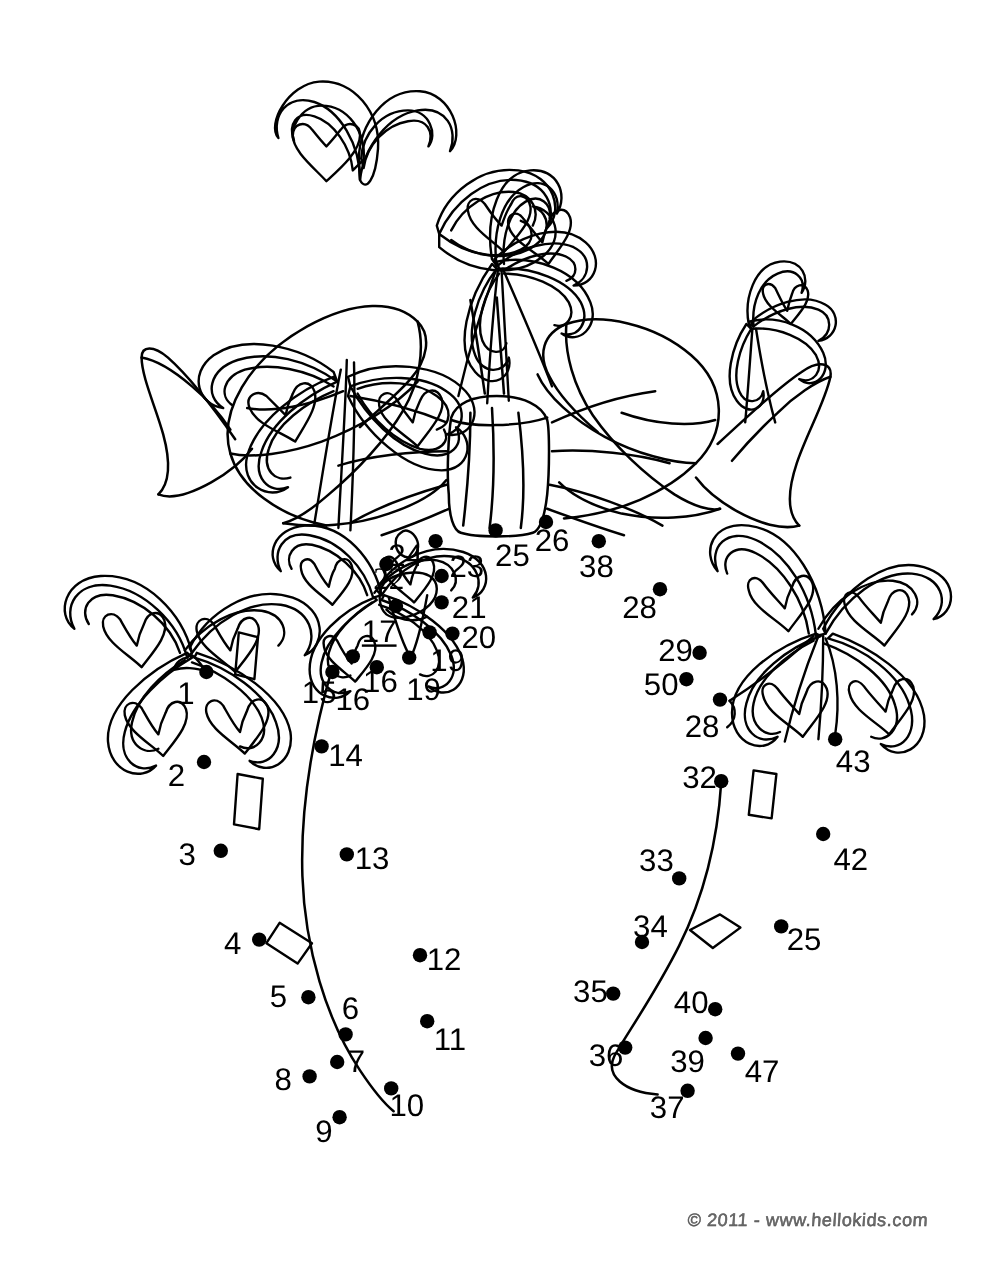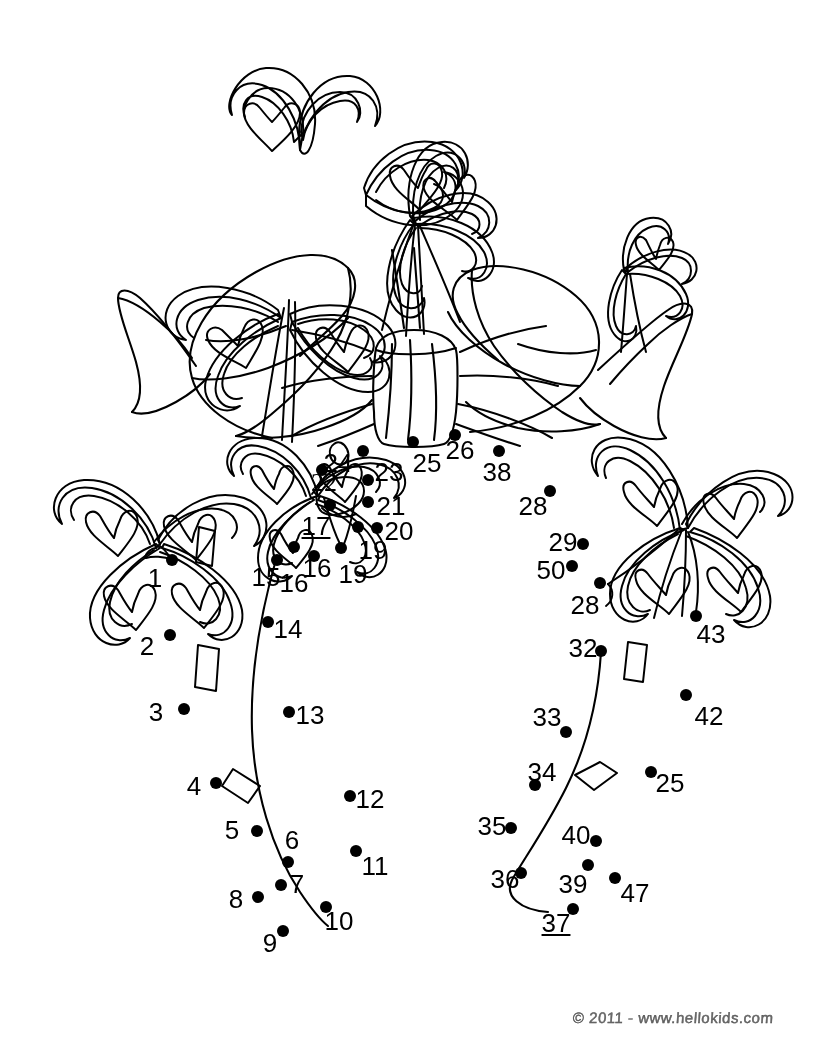--- a/index.html
+++ b/index.html
@@ -400,21 +400,21 @@
       <div class="dot-label" style="left: 583px; top: 648px;">32</div>
       <div class="dot" style="left: 566px; top: 732px; width: 12px; height: 12px;"></div>
       <div class="dot-label" style="left: 547px; top: 717px;">33</div>
       <div class="dot" style="left: 535px; top: 785px; width: 12px; height: 12px;"></div>
       <div class="dot-label" style="left: 514px; top: 772px; margin-left: 28px;">34</div>
       <div class="dot" style="left: 511px; top: 828px; width: 12px; height: 12px;"></div>
       <div class="dot-label" style="left: 492px; top: 826px;">35</div>
       <div class="dot" style="left: 521px; top: 873px; width: 12px; height: 12px;"></div>
       <div class="dot-label" style="left: 505px; top: 879px;">36</div>
       <div class="dot" style="left: 573px; top: 909px; width: 12px; height: 12px;"></div>
-      <div class="dot-label" style="left: 556px; top: 923px; text-decoration: underline;">37</div>
+      <div class="dot-label" style="left: 556px; top: 923px;">37</div>
       <div class="dot" style="left: 615px; top: 878px; width: 12px; height: 12px;"></div>
       <div class="dot-label" style="left: 635px; top: 893px;">47</div>
       <div class="dot" style="left: 588px; top: 865px; width: 12px; height: 12px;"></div>
       <div class="dot-label" style="left: 573px; top: 884px;">39</div>
       <div class="dot" style="left: 596px; top: 841px; width: 12px; height: 12px;"></div>
       <div class="dot-label" style="left: 576px; top: 835px;">40</div>
       <div class="dot" style="left: 651px; top: 772px; width: 12px; height: 12px;"></div>
       <div class="dot-label" style="left: 670px; top: 783px;">25</div>
       <div class="dot" style="left: 686px; top: 695px; width: 12px; height: 12px;"></div>
       <div class="dot-label" style="left: 709px; top: 716px;">42</div>

